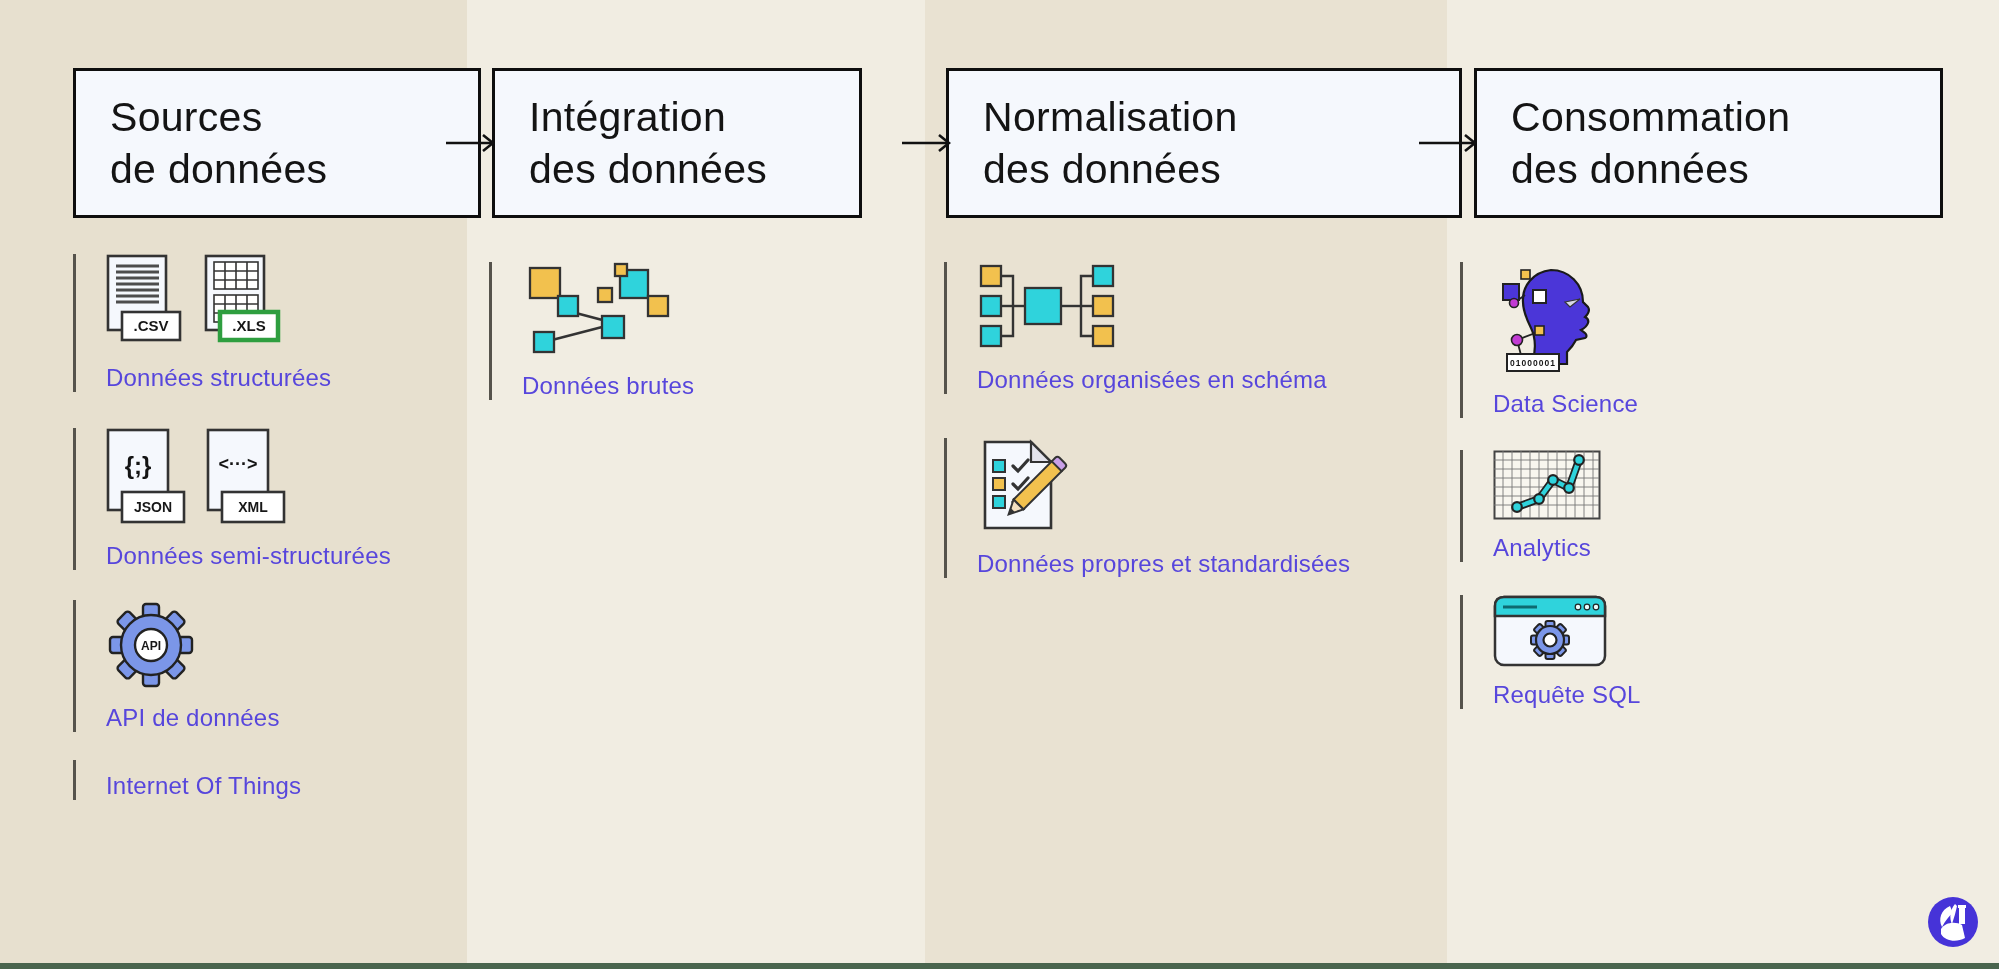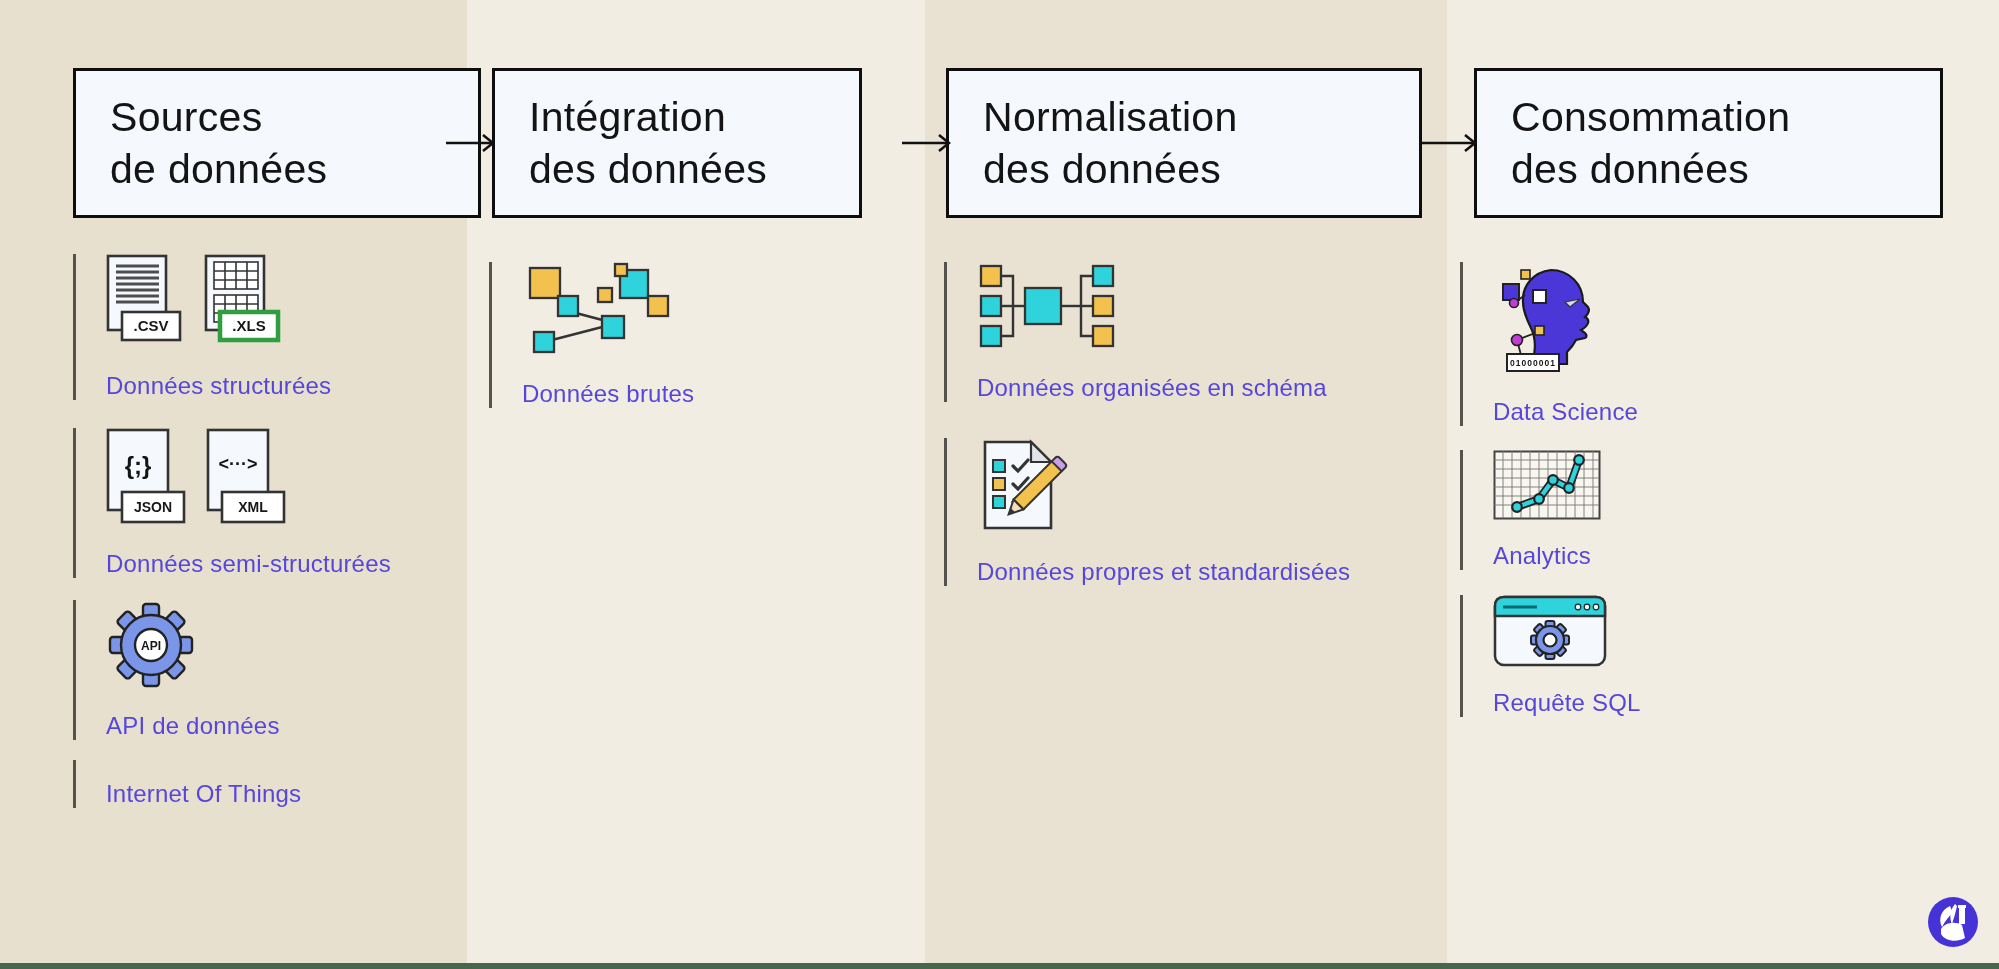--- a/index.html
+++ b/index.html
@@ -16,30 +16,30 @@
 
   .hbox{
     position:absolute;top:68px;height:150px;background:var(--box-fill);
     border:3px solid #0e0e0e;box-sizing:border-box;
     display:flex;flex-direction:column;justify-content:center;
     padding-left:34px;color:var(--ink);
     font-size:41px;line-height:52px;letter-spacing:0.3px;
   }
   .hbox-1{left:73px;width:408px;}
   .hbox-2{left:492px;width:370px;}
-  .hbox-3{left:946px;width:476px;}
+  .hbox-3{left:946px;width:516px;}
   .hbox-4{left:1474px;width:469px;}
   .arrow{position:absolute;top:131px;}
 
   .group{
     position:absolute;border-left:3px solid #56534c;padding-left:30px;
   }
   .icons-row{display:flex;align-items:flex-start;gap:18px;}
   .item-label{
-    margin-top:20px;color:var(--accent);
+    margin-top:12px;color:var(--accent);
     font-size:24px;letter-spacing:0.2px;white-space:nowrap;
   }
   svg text{font-family:"Liberation Sans",sans-serif;}
   .badge-txt{font-weight:bold;fill:#171717;}
   .logo{position:absolute;left:1926px;top:895px;}
 </style>
 </head>
 <body>
 
 <div class="col col-1"></div>

